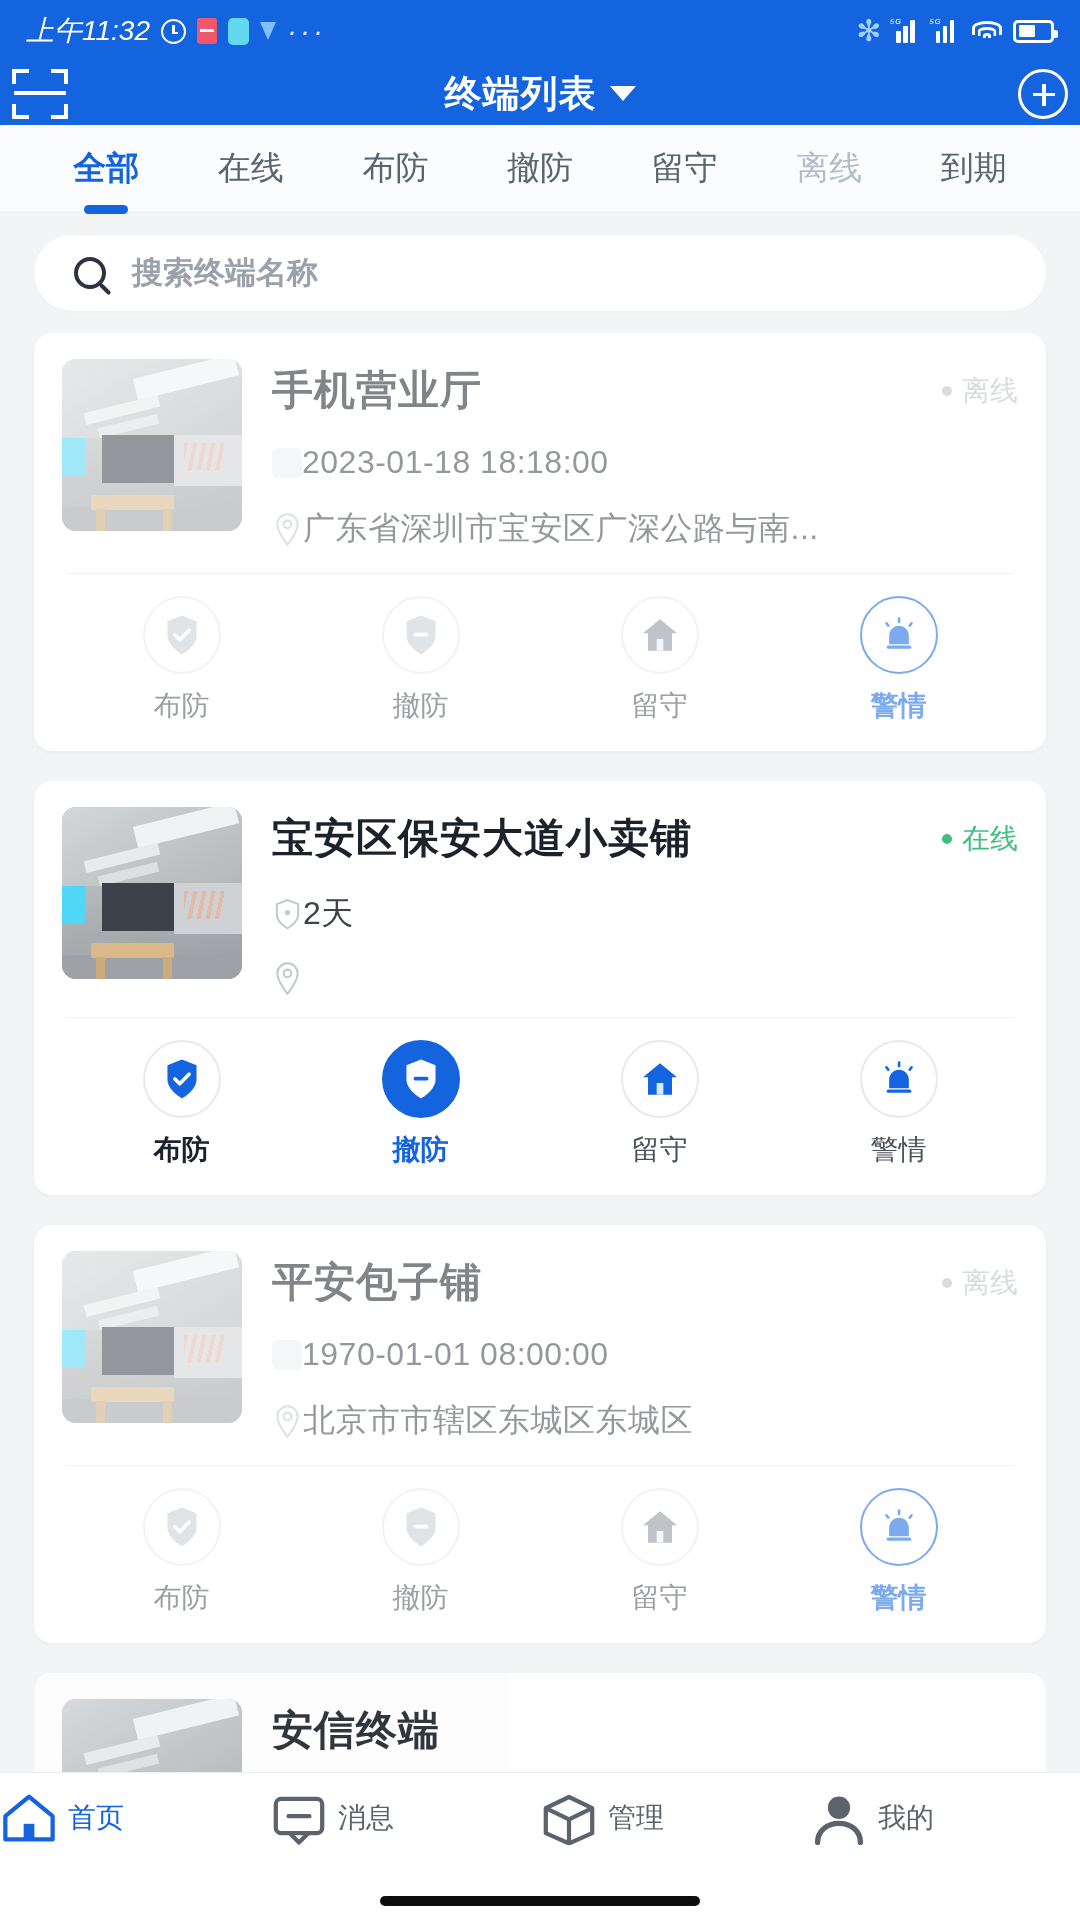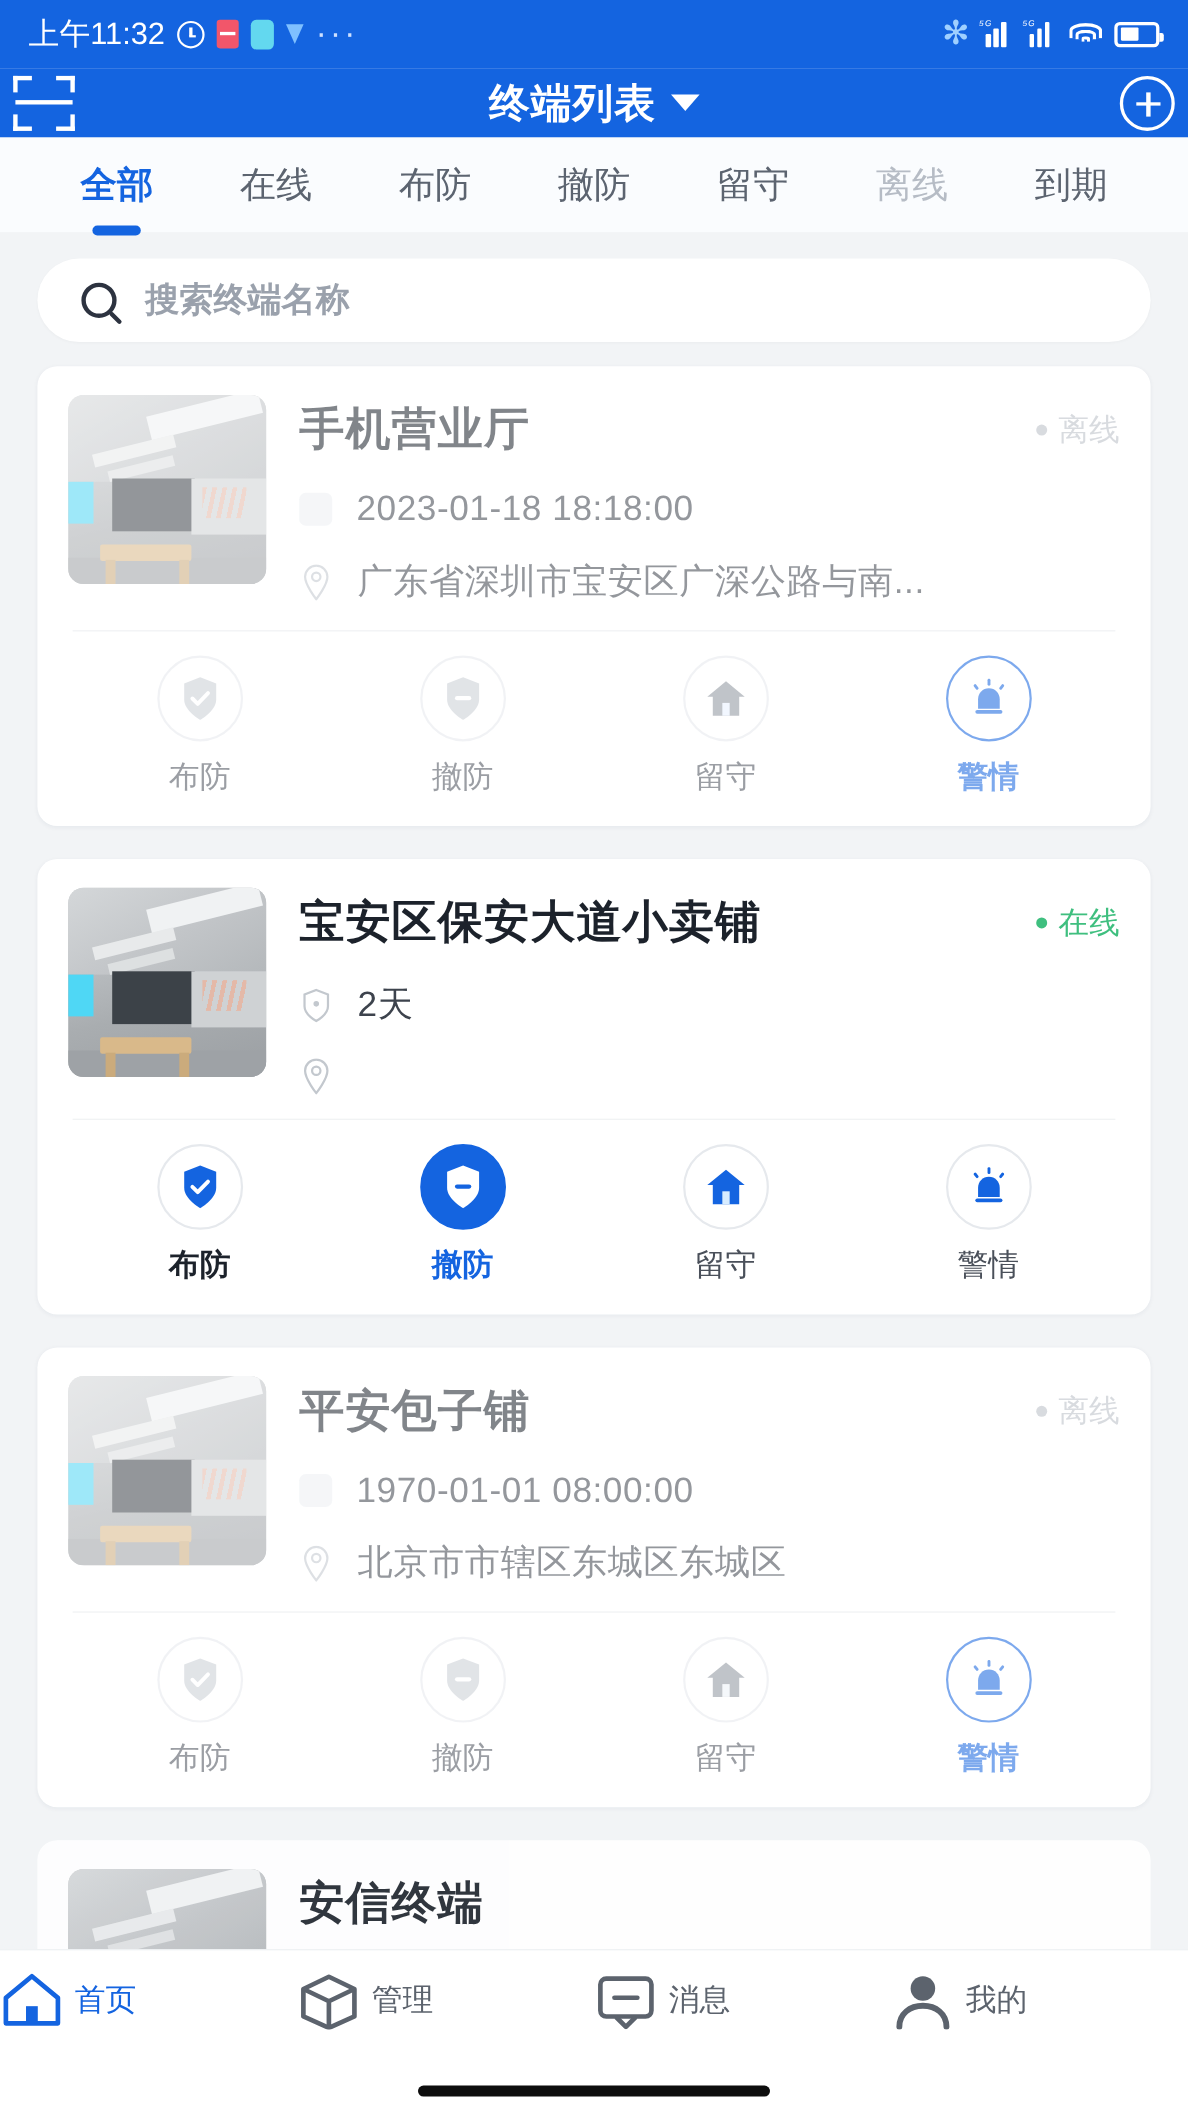--- a/index.html
+++ b/index.html
@@ -10,21 +10,21 @@
     overflow:hidden;
     position:relative;
   }
 
   
   .statusbar{
     height:62px; background:#1464e0; color:#fff;
     display:flex; align-items:center; padding:0 26px;
     font-size:27px; letter-spacing:.5px;
   }
-  .sb-left{display:flex;align-items:center;gap:11px;}
+  .sb-left{display:flex;align-items:center;gap:11px;font-style:italic;}
   .sb-time{font-size:28px;font-weight:400;letter-spacing:0;}
   .sb-right{margin-left:auto;display:flex;align-items:center;gap:11px;}
   .ic-alarm{width:25px;height:25px;border:2.5px solid #fff;border-radius:50%;position:relative;}
   .ic-alarm:before{content:"";position:absolute;left:9px;top:4px;width:2.5px;height:8px;background:#fff;}
   .ic-alarm:after{content:"";position:absolute;left:9px;top:11px;width:6px;height:2.5px;background:#fff;}
   .ic-red{width:20px;height:26px;background:#f2566a;border-radius:3px;position:relative;}
   .ic-red:after{content:"";position:absolute;left:3px;top:11px;width:14px;height:3px;background:#fff;}
   .ic-cyan{width:21px;height:27px;background:#63d8ef;border-radius:5px;}
   .ic-drop{width:0;height:0;border-left:8px solid transparent;border-right:8px solid transparent;border-top:18px solid #7fc0ff;}
   .ic-dots{font-size:30px;line-height:12px;color:#cfe1ff;letter-spacing:3px;}
@@ -120,21 +120,21 @@
   .thumb .floor{position:absolute;left:0;bottom:0;width:100%;height:14%;background:#9ea2a6;}
 
   .cinfo{flex:1;min-width:0;padding-top:4px;}
   .titleline{display:flex;align-items:center;}
   .ctitle{font-size:41px;font-weight:700;color:#1c222b;letter-spacing:1px;white-space:nowrap;}
   .status{margin-left:auto;display:flex;align-items:center;gap:10px;font-size:28px;white-space:nowrap;}
   .status .dot{width:10px;height:10px;border-radius:50%;}
   .status.online{color:#3fbf7f;} .status.online .dot{background:#3fbf7f;}
   .status.offline{color:#b9bec6;} .status.offline .dot{background:#b9bec6;}
 
-  .meta{display:flex;align-items:center;gap:22px;margin-top:26px;}
+  .meta{display:flex;align-items:center;margin-top:26px;}
   .meta .mtext{font-size:32px;color:#3d434d;letter-spacing:.5px;overflow:hidden;white-space:nowrap;text-overflow:ellipsis;}
   .ic-cal{width:30px;height:30px;border-radius:6px;background:#edf0f3;flex:none;}
   .ic-shield{width:31px;height:33px;flex:none;position:relative;}
   .ic-pin{width:31px;height:33px;flex:none;position:relative;}
 
   .divider{height:1px;background:#eef0f2;margin:22px 4px 0;}
   .btnrow{display:flex;padding:22px 0 16px;}
   .btn{flex:1;display:flex;flex-direction:column;align-items:center;gap:13px;cursor:pointer;}
   .bcirc{width:78px;height:78px;border-radius:50%;display:flex;align-items:center;justify-content:center;
          border:2px solid #e6e9ed;background:#fff;}
@@ -519,35 +519,35 @@
       <svg width="58" height="54" viewBox="0 0 26 24">
           <path d="M13 2.4L2.4 11.2v10.4h21.2V11.2L13 2.4z" fill="none" stroke="#1464e0" stroke-width="1.9" stroke-linejoin="round"></path>
           <rect x="10.6" y="14.6" width="4.8" height="7" fill="#1464e0"></rect>
         </svg>
     </span>
     <span class="navlabel">首页</span>
   </div>
   <div class="nav">
     <span class="navico">
       <svg width="58" height="54" viewBox="0 0 26 24">
-          <path d="M2.6 7.6L13 2.6l10.4 5v11.2L13 23.4 2.6 18.8V7.6z" fill="none" stroke="#5c636d" stroke-width="1.9" stroke-linejoin="round"></path>
-          <path d="M2.6 7.6L13 12.6l10.4-5M13 12.6v10.8" fill="none" stroke="#5c636d" stroke-width="1.9"></path>
-        </svg>
-    </span>
-    <span class="navlabel">管理</span>
-  </div>
-  <div class="nav">
-    <span class="navico">
-      <svg width="58" height="54" viewBox="0 0 26 24">
           <rect x="2.6" y="3.4" width="20.8" height="15.4" rx="2.4" fill="none" stroke="#5c636d" stroke-width="1.9"></rect>
           <path d="M9 19l4 4 4-4" fill="none" stroke="#5c636d" stroke-width="1.9" stroke-linejoin="round"></path>
           <rect x="7.4" y="10.2" width="11.2" height="1.9" rx=".9" fill="#5c636d"></rect>
         </svg>
     </span>
     <span class="navlabel">消息</span>
+  </div>
+  <div class="nav">
+    <span class="navico">
+      <svg width="58" height="54" viewBox="0 0 26 24">
+          <path d="M2.6 7.6L13 2.6l10.4 5v11.2L13 23.4 2.6 18.8V7.6z" fill="none" stroke="#5c636d" stroke-width="1.9" stroke-linejoin="round"></path>
+          <path d="M2.6 7.6L13 12.6l10.4-5M13 12.6v10.8" fill="none" stroke="#5c636d" stroke-width="1.9"></path>
+        </svg>
+    </span>
+    <span class="navlabel">管理</span>
   </div>
   <div class="nav">
     <span class="navico">
       <svg width="58" height="54" viewBox="0 0 26 24">
           <circle cx="13" cy="7.4" r="5" fill="#5c636d"></circle>
           <path d="M3.4 23c0-5.3 4.3-8.6 9.6-8.6s9.6 3.3 9.6 8.6" fill="none" stroke="#5c636d" stroke-width="2.4" stroke-linecap="round"></path>
         </svg>
     </span>
     <span class="navlabel">我的</span>
   </div>

